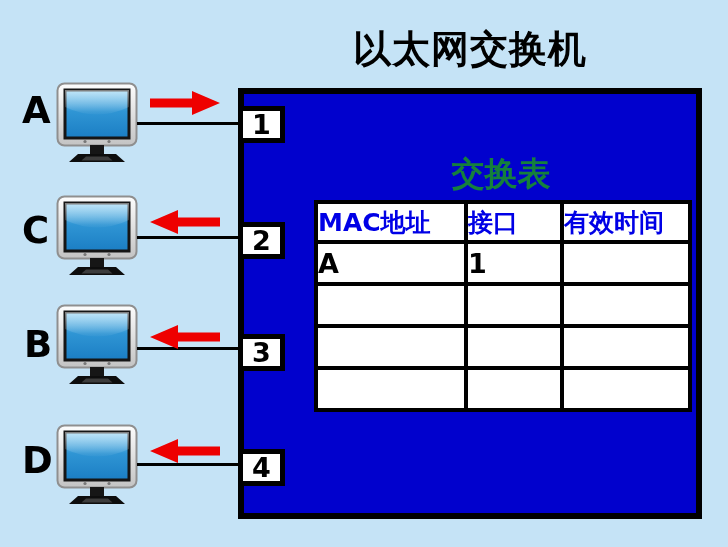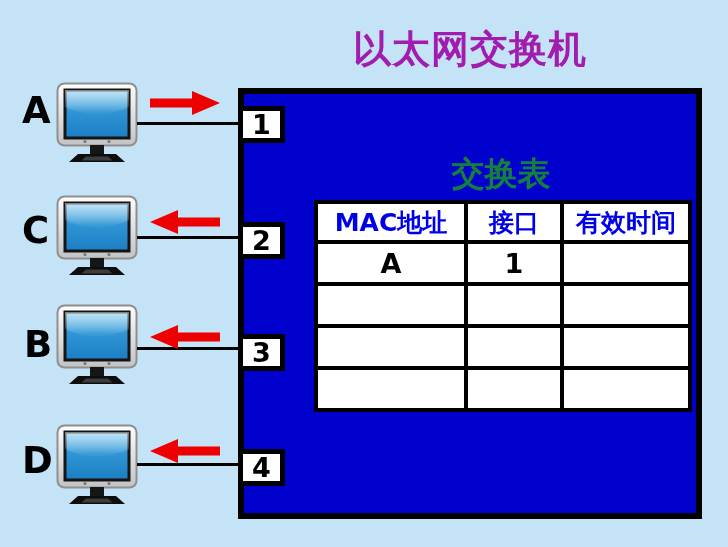--- a/index.html
+++ b/index.html
@@ -4,36 +4,36 @@
 <style>
   html,body { margin:0; padding:0; }
   .canvas {
     position:relative; width:728px; height:547px;
     background:#c5e3f6; overflow:hidden;
     font-family:"DejaVu Sans","Liberation Sans",sans-serif;
   }
   .main-title {
     position:absolute; left:238px; top:28px; width:464px;
     text-align:center; font-size:38px; font-weight:bold;
-    color:#a21caf; letter-spacing:1px; line-height:1.15;
+    color:#000000; letter-spacing:1px; line-height:1.15;
   }
   .switch-box {
     position:absolute; left:238px; top:88px; width:452px; height:419px;
     background:#0101cd; border:6px solid #000; z-index:1;
   }
   .table-title {
     position:absolute; left:314px; top:152px; width:374px;
     text-align:center; font-size:33px; font-weight:bold; color:#15803d; z-index:2;
   }
   .mac-table {
     position:absolute; left:314px; top:200px;
     border-collapse:collapse; table-layout:fixed; z-index:2;
   }
   .mac-table th, .mac-table td {
-    border:4px solid #000; background:#ffffff; text-align:center; padding:0;
+    border:4px solid #000; background:#ffffff; text-align:left; padding:0;
   }
   .mac-table th { font-size:25px; font-weight:bold; color:#0000e6; height:36px; }
   .mac-table td { font-size:27px; font-weight:bold; color:#000; height:38px; }
   .port {
     position:absolute; left:238px; width:37px; height:27px;
     background:#fff; border:5px solid #000; z-index:3;
     text-align:center; font-size:27px; line-height:27px; font-weight:bold; color:#000;
   }
   .port-1{top:106px} .port-2{top:222px} .port-3{top:334px} .port-4{top:449px}
   .link-line {

